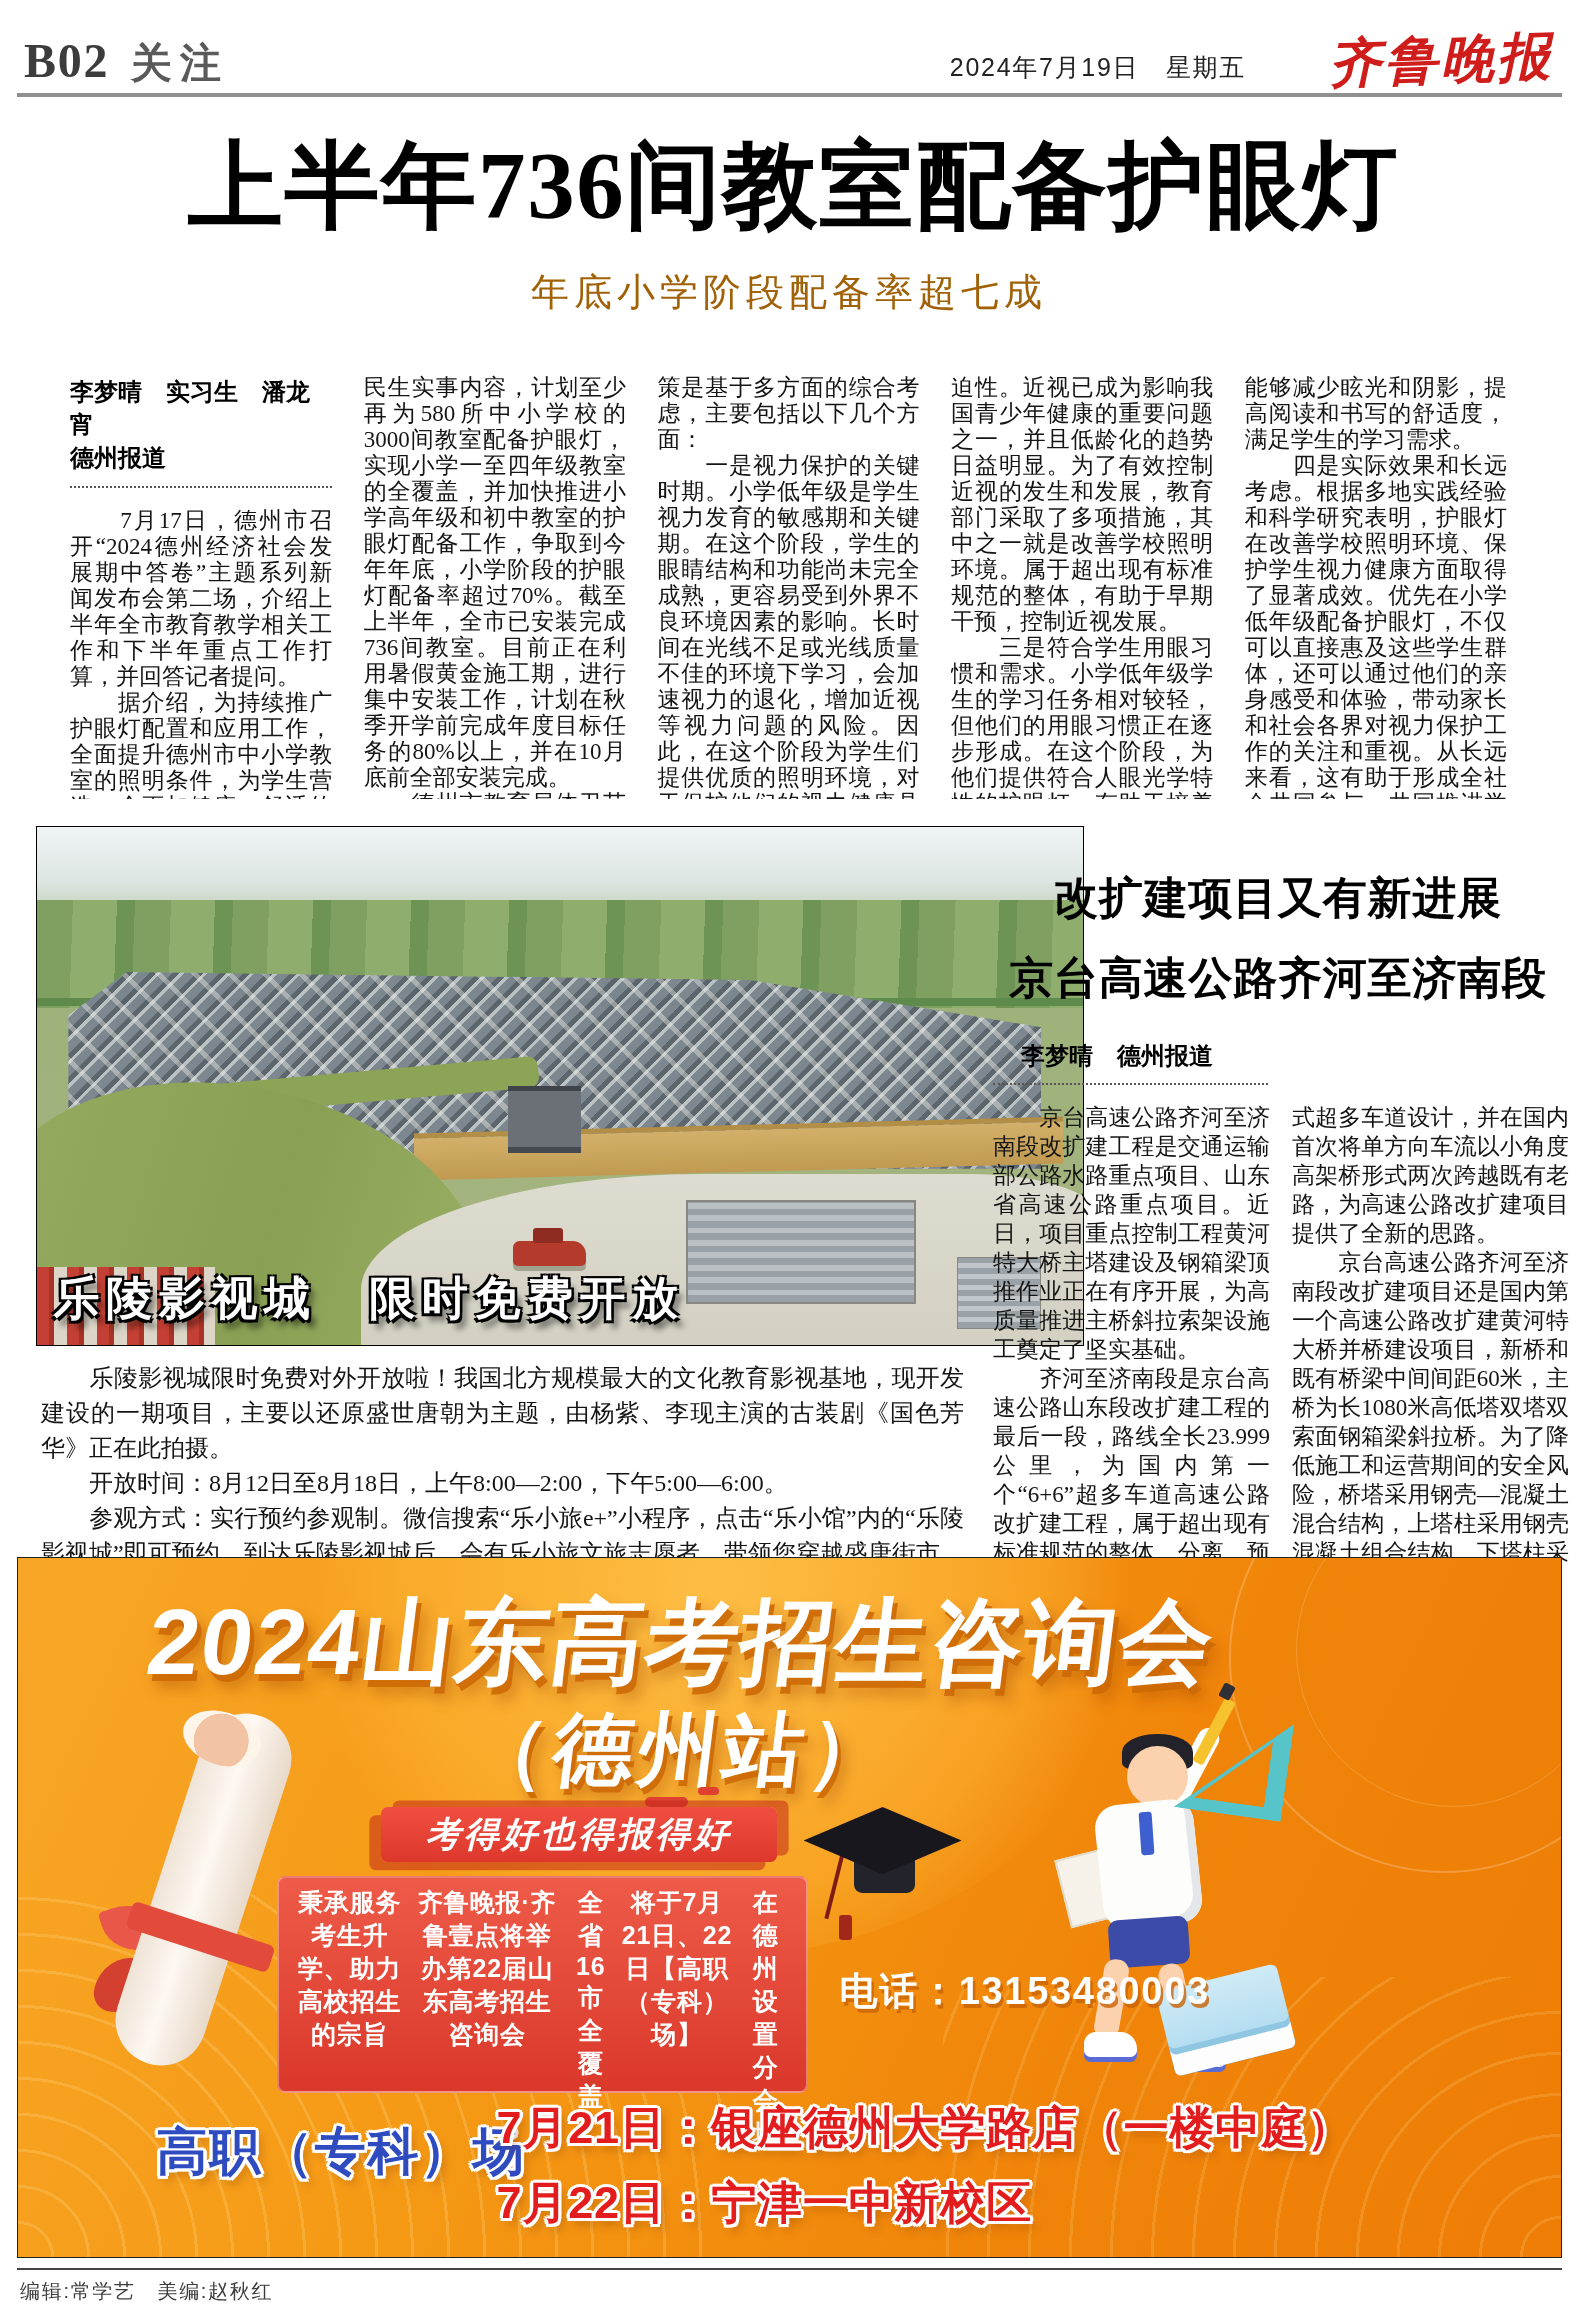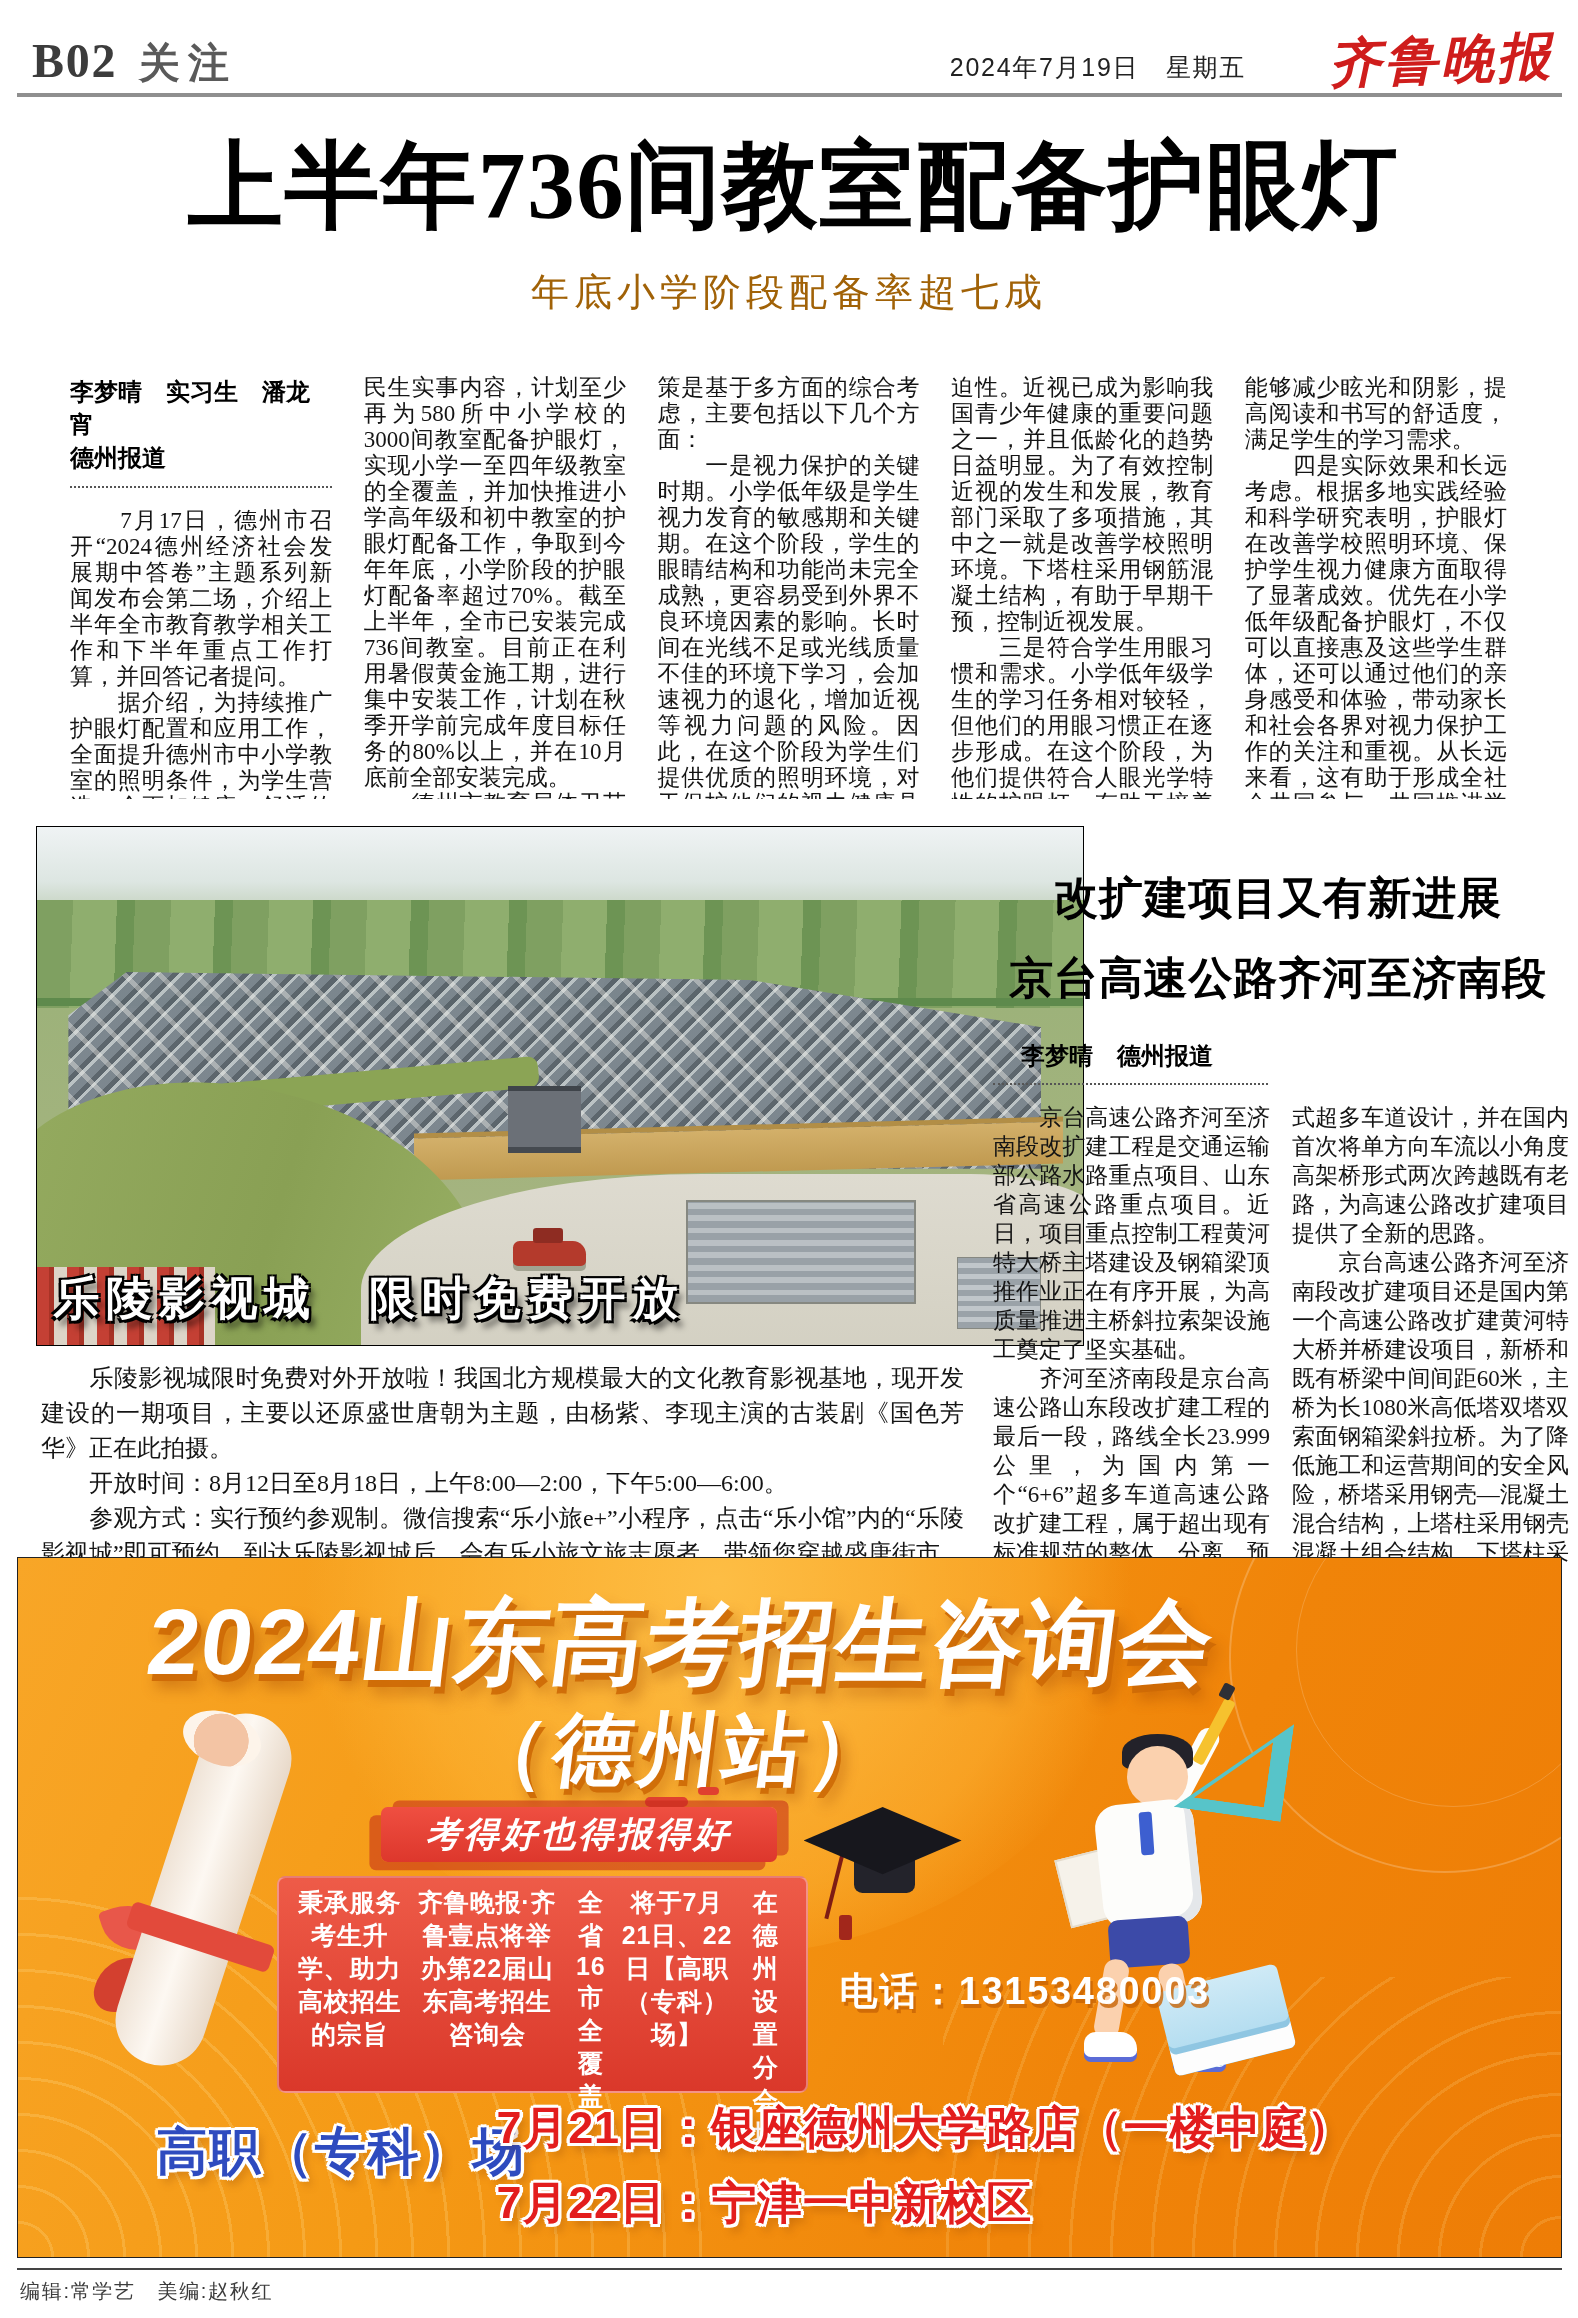--- a/index.html
+++ b/index.html
@@ -1,21 +1,21 @@
 <!DOCTYPE html>
 <html style="font-size:13.3px"><head>
 <meta charset="utf-8">
 <style>
   html,body{margin:0;padding:0;background:#e8e8e8;}
   .page{position:relative;width:1578px;height:2319px;background:#ffffff;
         font-family:"Liberation Serif",serif;color:#111;overflow:hidden;margin:0 auto;}
   [data-name]{box-sizing:border-box;}
 
   
-  .kicker{position:absolute;left:32px;top:33px;display:flex;align-items:baseline;gap:21.6px;}
+  .kicker{position:absolute;left:24px;top:33px;display:flex;align-items:baseline;gap:21.6px;}
   .kicker .pageno{font-size:48px;font-weight:900;color:#3c3c3c;letter-spacing:1.7px;}
   .kicker .section{font-size:41px;font-weight:900;color:#5a5a5a;
         font-family:"Liberation Sans",sans-serif;letter-spacing:8.3px;}
   .dateline{position:absolute;right:332px;top:51px;font-size:25px;color:#222;
         font-family:"Liberation Sans",sans-serif;letter-spacing:1.7px;}
   .brand{position:absolute;right:25px;top:25px;font-size:53px;font-weight:900;color:#cf1d1c;
         font-style:italic;letter-spacing:3.3px;transform:rotate(-2deg);
         font-family:"Liberation Serif",serif;}
   .header-rule{position:absolute;left:16.6px;top:93px;width:1545px;height:4.1px;background:#8f8f8f;}
 
@@ -244,21 +244,21 @@
     <div class="col" data-name="lead-column-2">
       <p data-name="lead-paragraph">民生实事内容，计划至少再为580所中小学校的3000间教室配备护眼灯，实现小学一至四年级教室的全覆盖，并加快推进小学高年级和初中教室的护眼灯配备工作，争取到今年年底，小学阶段的护眼灯配备率超过70%。截至上半年，全市已安装完成736间教室。目前正在利用暑假黄金施工期，进行集中安装工作，计划在秋季开学前完成年度目标任务的80%以上，并在10月底前全部安装完成。</p>
       <p data-name="lead-paragraph">　　德州市教育局体卫艺科科员马飞飞表示，决定优先在小学低年级开始配备护眼灯，这一决</p>
     </div>
     <div class="col" data-name="lead-column-3">
       <p data-name="lead-paragraph">策是基于多方面的综合考虑，主要包括以下几个方面：</p>
       <p data-name="lead-paragraph">　　一是视力保护的关键时期。小学低年级是学生视力发育的敏感期和关键期。在这个阶段，学生的眼睛结构和功能尚未完全成熟，更容易受到外界不良环境因素的影响。长时间在光线不足或光线质量不佳的环境下学习，会加速视力的退化，增加近视等视力问题的风险。因此，在这个阶段为学生们提供优质的照明环境，对于保护他们的视力健康具有至关重要的作用。</p>
 
     </div>
     <div class="col" data-name="lead-column-4">
-      <p data-name="lead-paragraph">迫性。近视已成为影响我国青少年健康的重要问题之一，并且低龄化的趋势日益明显。为了有效控制近视的发生和发展，教育部门采取了多项措施，其中之一就是改善学校照明环境。下塔柱采用钢筋混凝土结构，有助于早期干预，控制近视发展。</p>
+      <p data-name="lead-paragraph">迫性。近视已成为影响我国青少年健康的重要问题之一，并且低龄化的趋势日益明显。为了有效控制近视的发生和发展，教育部门采取了多项措施，其中之一就是改善学校照明环境。属于超出现有标准规范的整体，有助于早期干预，控制近视发展。</p>
       <p data-name="lead-paragraph">　　三是符合学生用眼习惯和需求。小学低年级学生的学习任务相对较轻，但他们的用眼习惯正在逐步形成。在这个阶段，为他们提供符合人眼光学特性的护眼灯，有助于培养他们正确的用眼姿势和习惯。同时，护眼灯的光线柔和、均匀，</p>
     </div>
     <div class="col" data-name="lead-column-5">
       <p data-name="lead-paragraph">能够减少眩光和阴影，提高阅读和书写的舒适度，满足学生的学习需求。</p>
       <p data-name="lead-paragraph">　　四是实际效果和长远考虑。根据多地实践经验和科学研究表明，护眼灯在改善学校照明环境、保护学生视力健康方面取得了显著成效。优先在小学低年级配备护眼灯，不仅可以直接惠及这些学生群体，还可以通过他们的亲身感受和体验，带动家长和社会各界对视力保护工作的关注和重视。从长远来看，这有助于形成全社会共同参与、共同推进学生视力保护工作的良好氛围。</p>
     </div>
   </div>
 
   <div class="photo" data-name="aerial-photo">
     <div class="ph-sky" data-name="photo-sky"></div>

